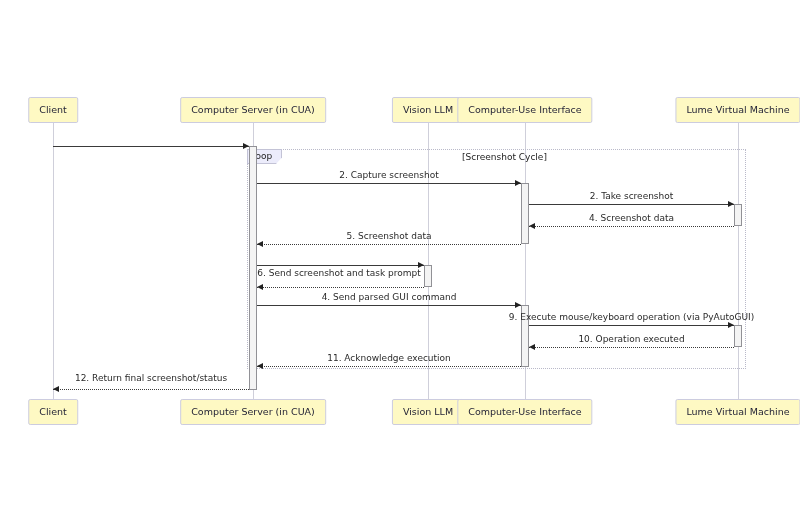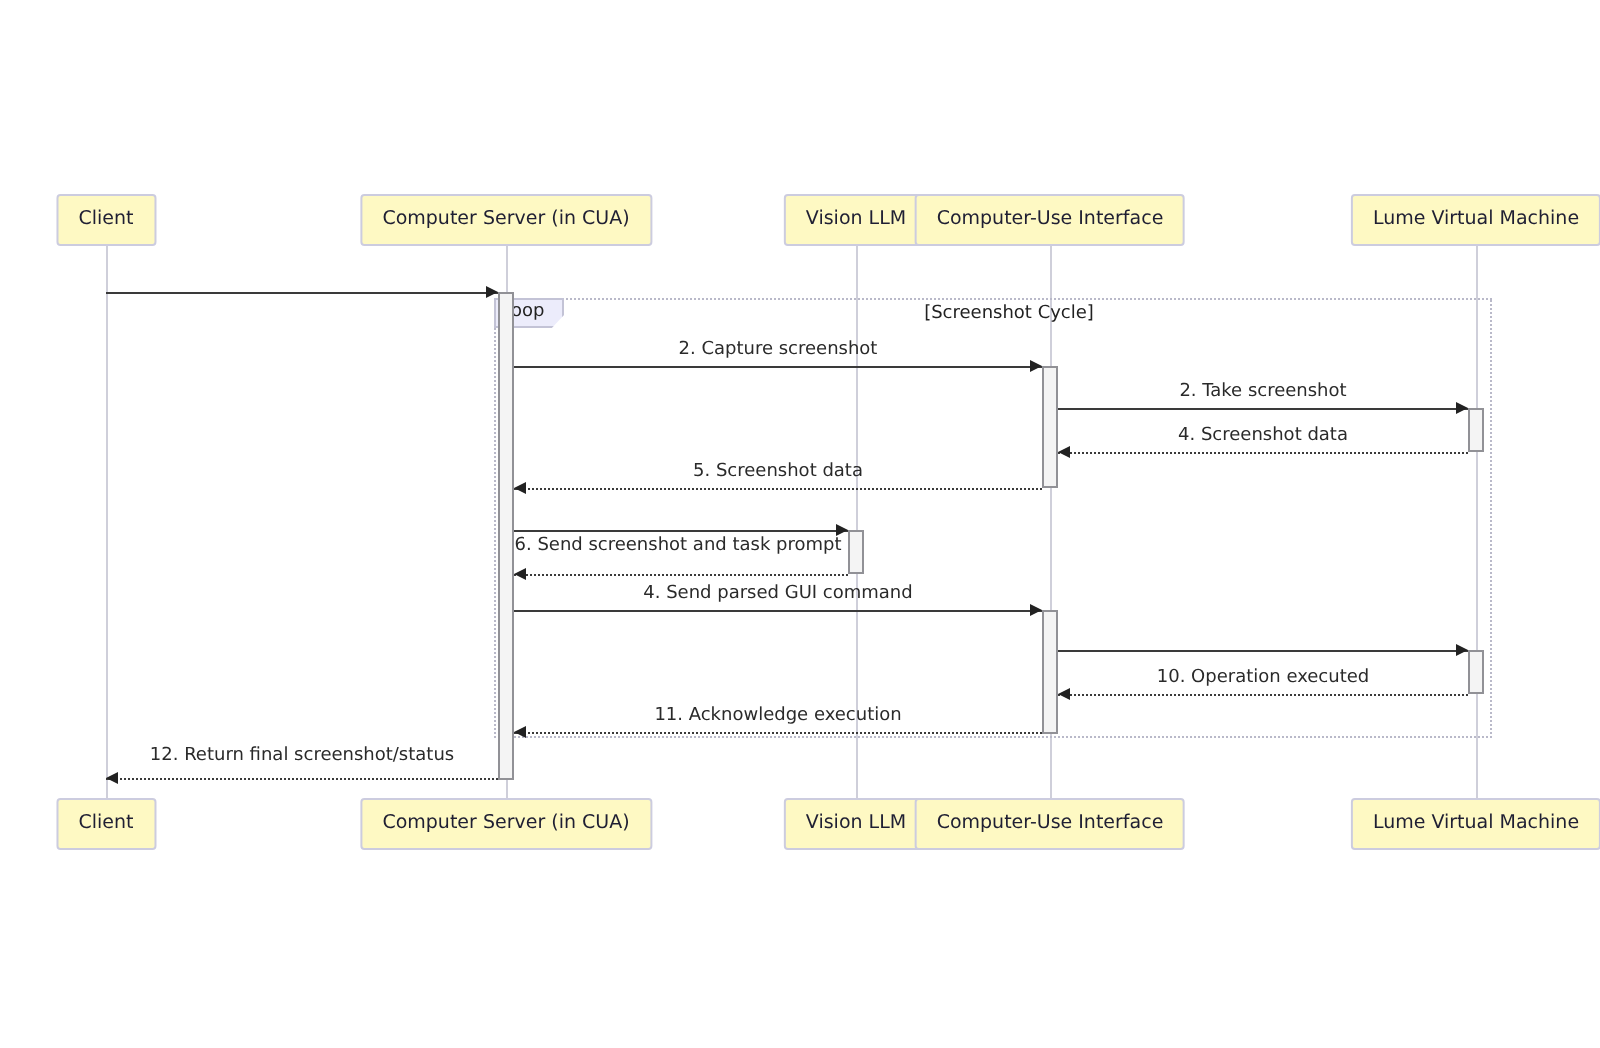--- a/index.html
+++ b/index.html
@@ -74,20 +74,21 @@
     <div class="msg-line solid" style="left: 257px; top: 265px; width: 167px;"></div>
     <div class="arrowhead right" style="top: 262px; left: 418px;"></div>
     <div class="msg-label" style="left: 339px; top: 263px; margin-top: 16px;">6. Send screenshot and task prompt</div>
     <div class="msg-line dashed" style="left: 257px; top: 287px; width: 167px;"></div>
     <div class="arrowhead left" style="top: 284px; left: 257px;"></div>
     <div class="msg-line solid" style="left: 257px; top: 305px; width: 264px;"></div>
     <div class="arrowhead right" style="top: 302px; left: 515px;"></div>
     <div class="msg-label" style="left: 389px; top: 303px;">4. Send parsed GUI command</div>
     <div class="msg-line solid" style="left: 529px; top: 325px; width: 205px;"></div>
     <div class="arrowhead right" style="top: 322px; left: 728px;"></div>
+    <div class="msg-label" style="left: 631.5px; top: 323px;">9. Execute mouse/keyboard operation (via PyAutoGUI)</div>
     <div class="msg-line dashed" style="left: 529px; top: 347px; width: 205px;"></div>
     <div class="arrowhead left" style="top: 344px; left: 529px;"></div>
     <div class="msg-label" style="left: 631.5px; top: 345px;">10. Operation executed</div>
     <div class="msg-line dashed" style="left: 257px; top: 366px; width: 264px;"></div>
     <div class="arrowhead left" style="top: 363px; left: 257px;"></div>
     <div class="msg-label" style="left: 389px; top: 364px;">11. Acknowledge execution</div>
     <div class="msg-line dashed" style="left: 53px; top: 389px; width: 196px;"></div>
     <div class="arrowhead left" style="top: 386px; left: 53px;"></div>
     <div class="msg-label" style="left: 151px; top: 384px;">12. Return final screenshot/status</div>
     <div class="pbox" style="left: 53px; top: 97px;">Client</div>

